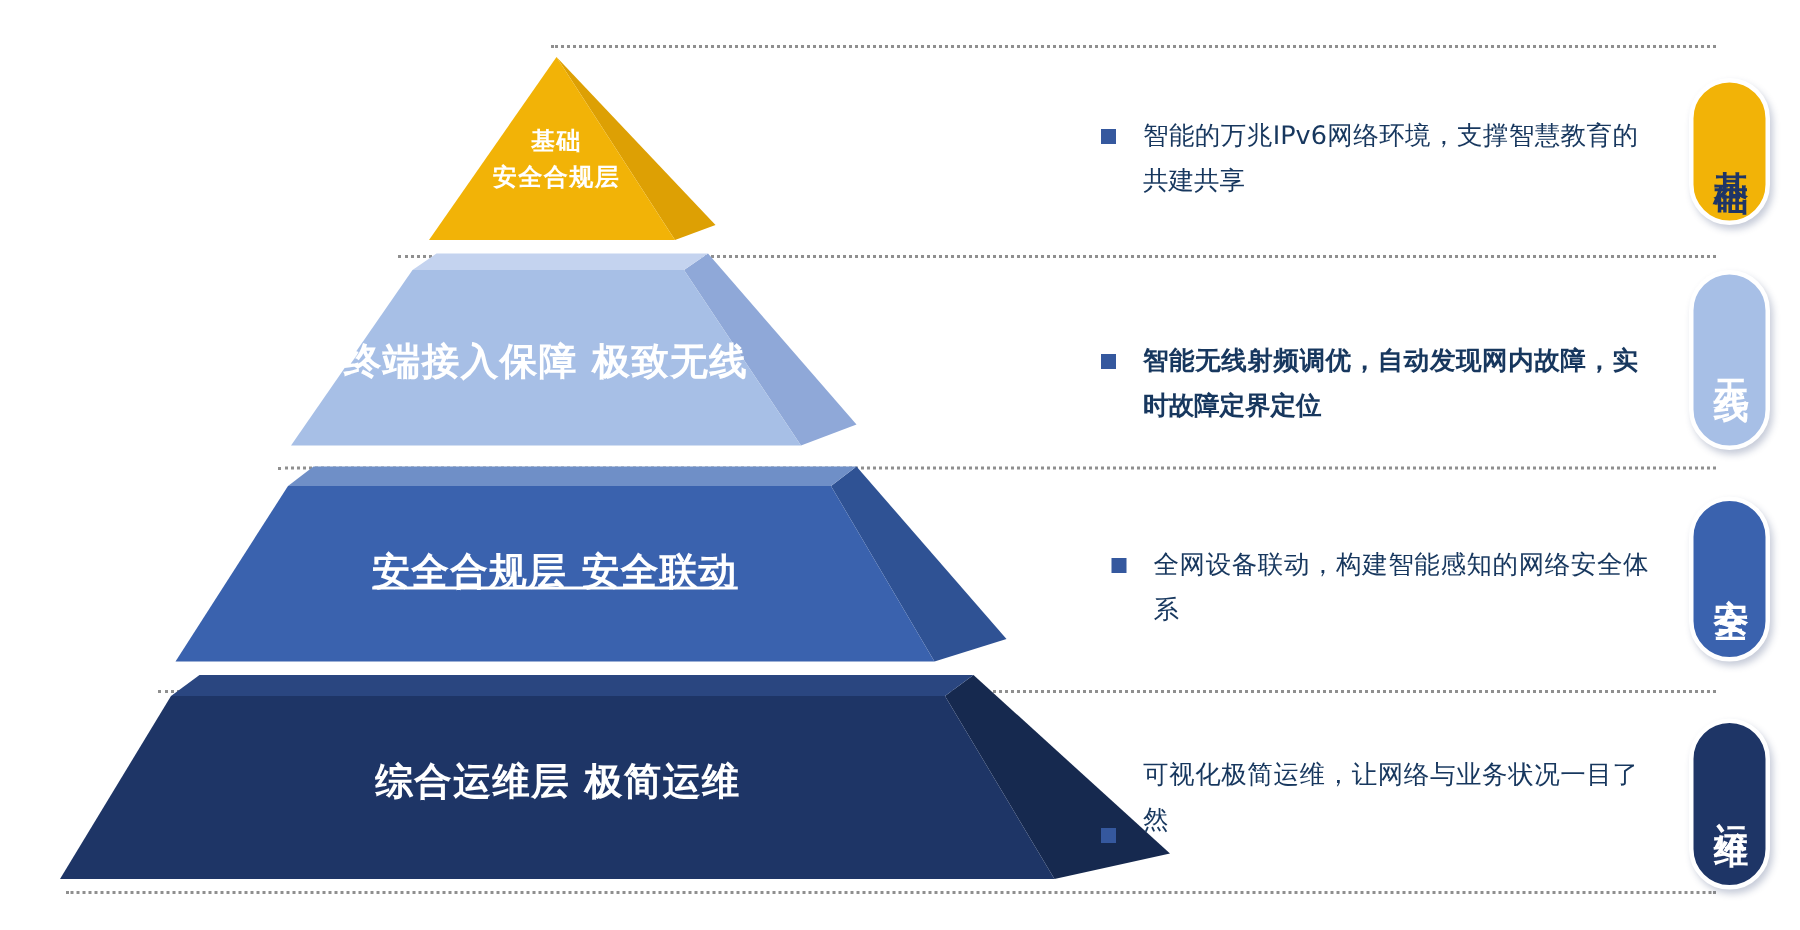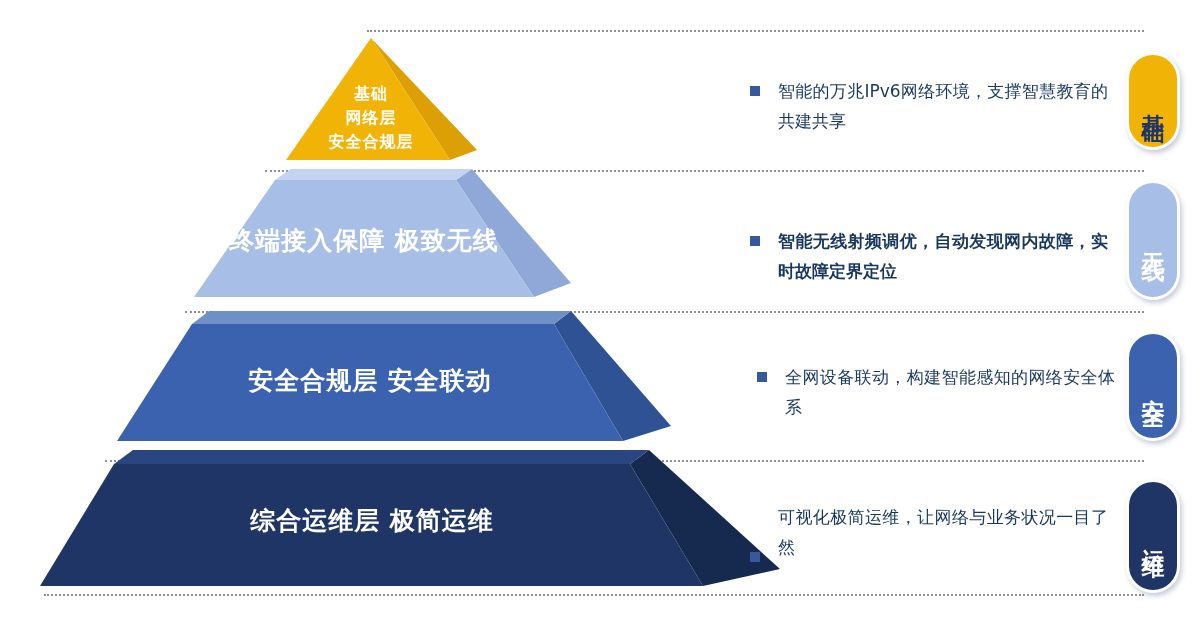--- a/index.html
+++ b/index.html
@@ -13,24 +13,24 @@
   
   .pyramid-svg{position:absolute;left:0;top:0;z-index:1;}
   
   .layer-label{
     position:absolute;z-index:2;color:#ffffff;font-weight:bold;text-align:center;
     letter-spacing:1px;
   }
   .top-label{left:269px;top:82px;width:160px;font-size:16px;line-height:24px;}
   .band-label{font-size:25px;line-height:24px;}
   .label-2{left:182px;top:229px;width:320px;}
-  .label-3{left:118px;top:369px;width:460px;}
+  .label-3{left:118px;top:369px;width:460px;text-decoration:underline;}
   .label-4{left:60px;top:509px;width:580px;}
   
-  .annotation{position:absolute;left:728px;width:372px;z-index:2;display:flex;align-items:flex-start;}
+  .annotation{position:absolute;left:712px;width:372px;z-index:2;display:flex;align-items:flex-start;}
   .bullet{display:inline-block;width:10px;height:10px;margin-top:10px;flex:0 0 10px;}
   .ann-text{
     margin:0 0 0 18px;width:330px;font-size:17px;line-height:30px;color:#17375E;
     text-align:justify;
   }
   
   .badge{
     position:absolute;left:1104px;width:54px;z-index:3;border-radius:30px;
     display:flex;align-items:center;justify-content:center;
     border:3px solid #ffffff;box-sizing:border-box;
@@ -65,21 +65,20 @@
     <polygon points="170,324 532,324 549,311 187,311" fill="#6F8FC7"></polygon>
     <polygon points="170,324 532,324 601,441 95,441" fill="#3A62AE"></polygon>
 
     <polygon points="608,464 627,450 758,569 681,586" fill="#16294F"></polygon>
     <polygon points="92,464 608,464 627,450 111,450" fill="#2A4680"></polygon>
     <polygon points="92,464 608,464 681,586 18,586" fill="#1E3566"></polygon>
   </svg>
 
   <div class="layer-label top-label">
     <div>基础</div>
-    <div>网络层</div>
     <div>安全合规层</div>
   </div>
   <div class="layer-label band-label label-2">终端接入保障 极致无线</div>
   <div class="layer-label band-label label-3">安全合规层 安全联动</div>
   <div class="layer-label band-label label-4">综合运维层 极简运维</div>
 
   <div class="annotation" style="top:76px;">
     <span class="bullet" style="background: rgb(53, 88, 158);"></span>
     <p class="ann-text">智能的万兆IPv6网络环境，支撑智慧教育的共建共享</p>
   </div>

